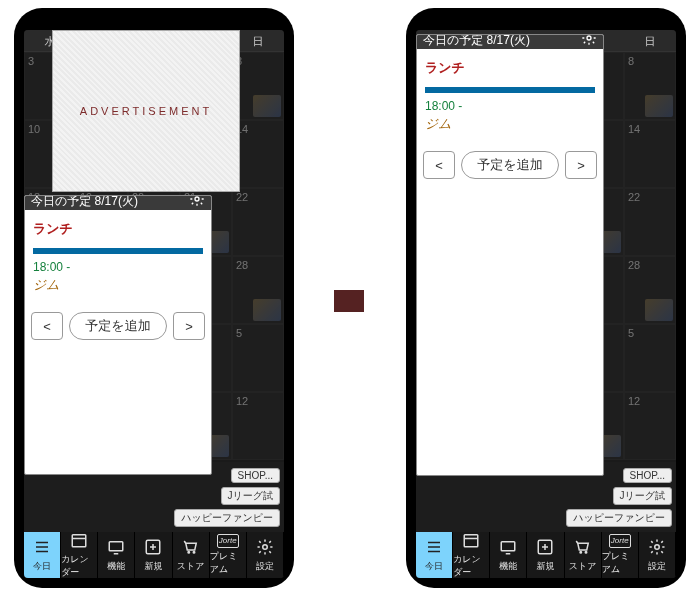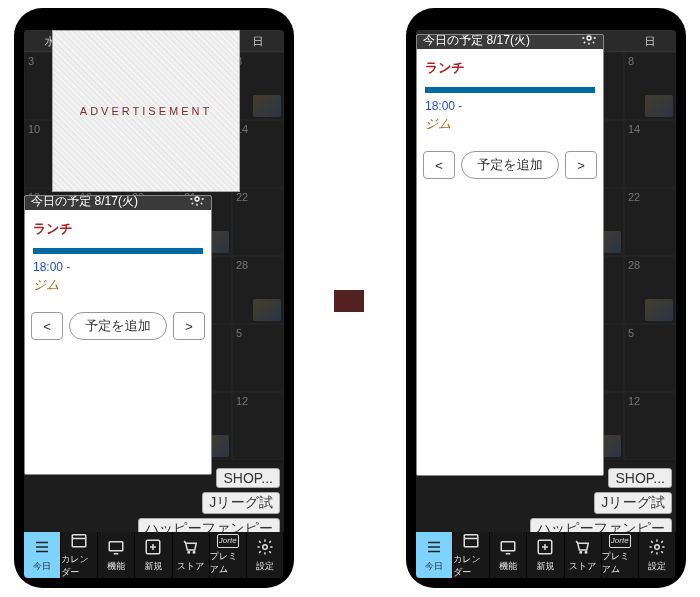--- a/index.html
+++ b/index.html
@@ -97,21 +97,21 @@
     display: flex;
     gap: 4px;
     justify-content: flex-end;
     padding: 2px 4px;
   }
   .tag {
     background: #eee;
     color: #333;
     border: 1px solid #aaa;
     border-radius: 3px;
-    font-size: 14px;
+    font-size: 10px;
     padding: 1px 6px;
     white-space: nowrap;
   }
 
   
   .tabbar {
     position: absolute;
     bottom: 0; left: 0; right: 0;
     height: 46px;
     background: #181818;
@@ -188,21 +188,21 @@
   .popup-body {
     padding: 6px 8px;
     font-size: 13px;
   }
   .ev-lunch {
     color: #b02020;
     font-weight: 600;
     padding: 4px 0 10px 0;
     border-bottom: 6px solid #0369a1;
   }
-  .ev-time { color: #1d4ed8; font-size: 12px; padding-top: 6px; }
+  .ev-time { color: #15803d; font-size: 12px; padding-top: 6px; }
   .ev-gym  { color: #a16207; padding: 2px 0 12px 0; font-style: italic; }
 
   .btnrow {
     display: flex;
     gap: 6px;
     padding: 0 6px 6px 6px;
   }
   .btnrow button {
     background: #fff;
     border: 1px solid #999;

